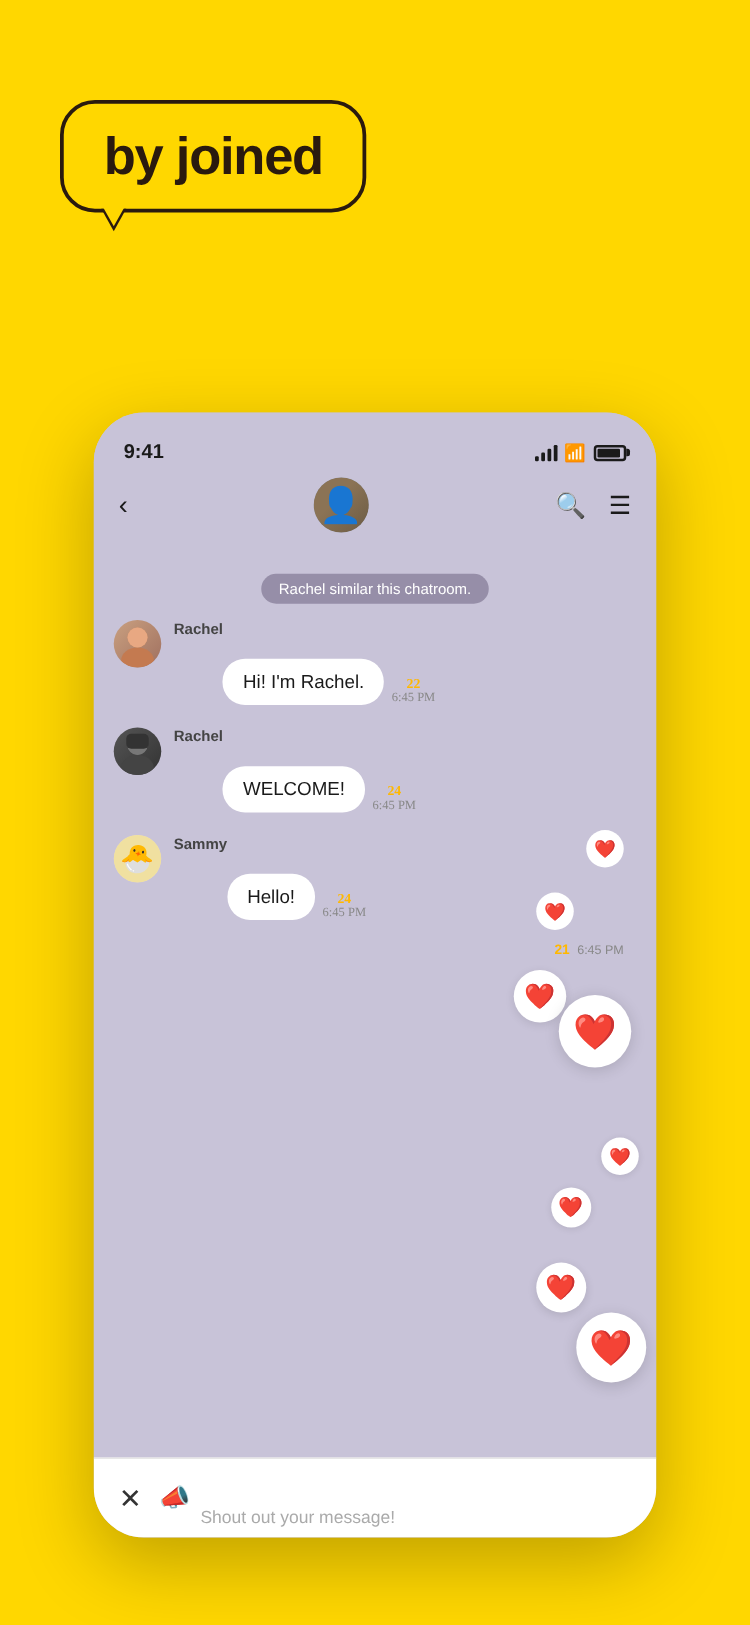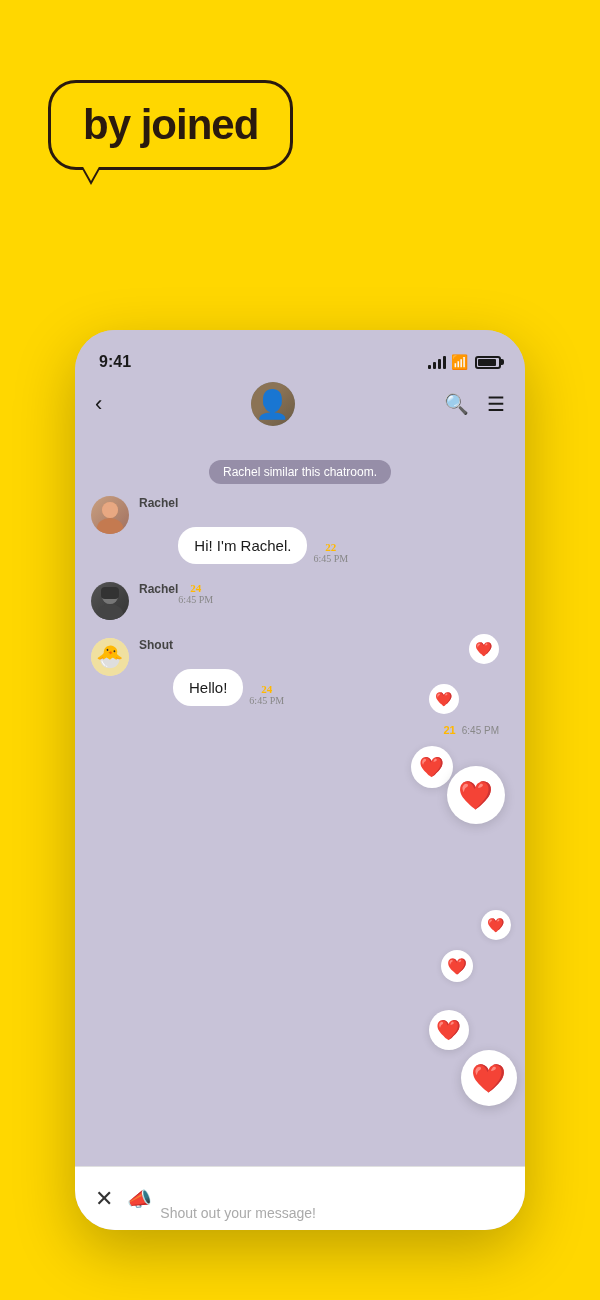--- a/index.html
+++ b/index.html
@@ -490,37 +490,38 @@
         <svg width="38" height="38" viewBox="0 0 38 38">
           <circle cx="19" cy="14" r="8" fill="#666"></circle>
           <ellipse cx="19" cy="32" rx="13" ry="10" fill="#444"></ellipse>
           <circle cx="19" cy="14" r="8" fill="#777"></circle>
           <rect x="10" y="5" width="18" height="12" rx="4" fill="#333"></rect>
         </svg>
       </div>
       <div class="msg-content">
         <span class="msg-name">Rachel</span>
         <div class="msg-row">
+          <div class="msg-bubble">WELCOME!</div>
           <div class="msg-meta">
             <span class="msg-count">24</span>
             <span class="msg-time">6:45 PM</span>
           </div>
         </div>
       </div>
     </div>
 
     <div class="chat-message">
       <div class="msg-avatar sammy-av">
         <svg width="38" height="38" viewBox="0 0 38 38">
           <circle cx="19" cy="19" r="19" fill="#f0e0a0"></circle>
           <text x="19" y="26" text-anchor="middle" font-size="22">🐣</text>
         </svg>
       </div>
       <div class="msg-content">
-        <span class="msg-name">Shout</span>
+        <span class="msg-name">Sammy</span>
         <div class="msg-row">
           <div class="msg-bubble">Hello!</div>
           <div class="msg-meta">
             <span class="msg-count">24</span>
             <span class="msg-time">6:45 PM</span>
           </div>
         </div>
       </div>
     </div>
 

